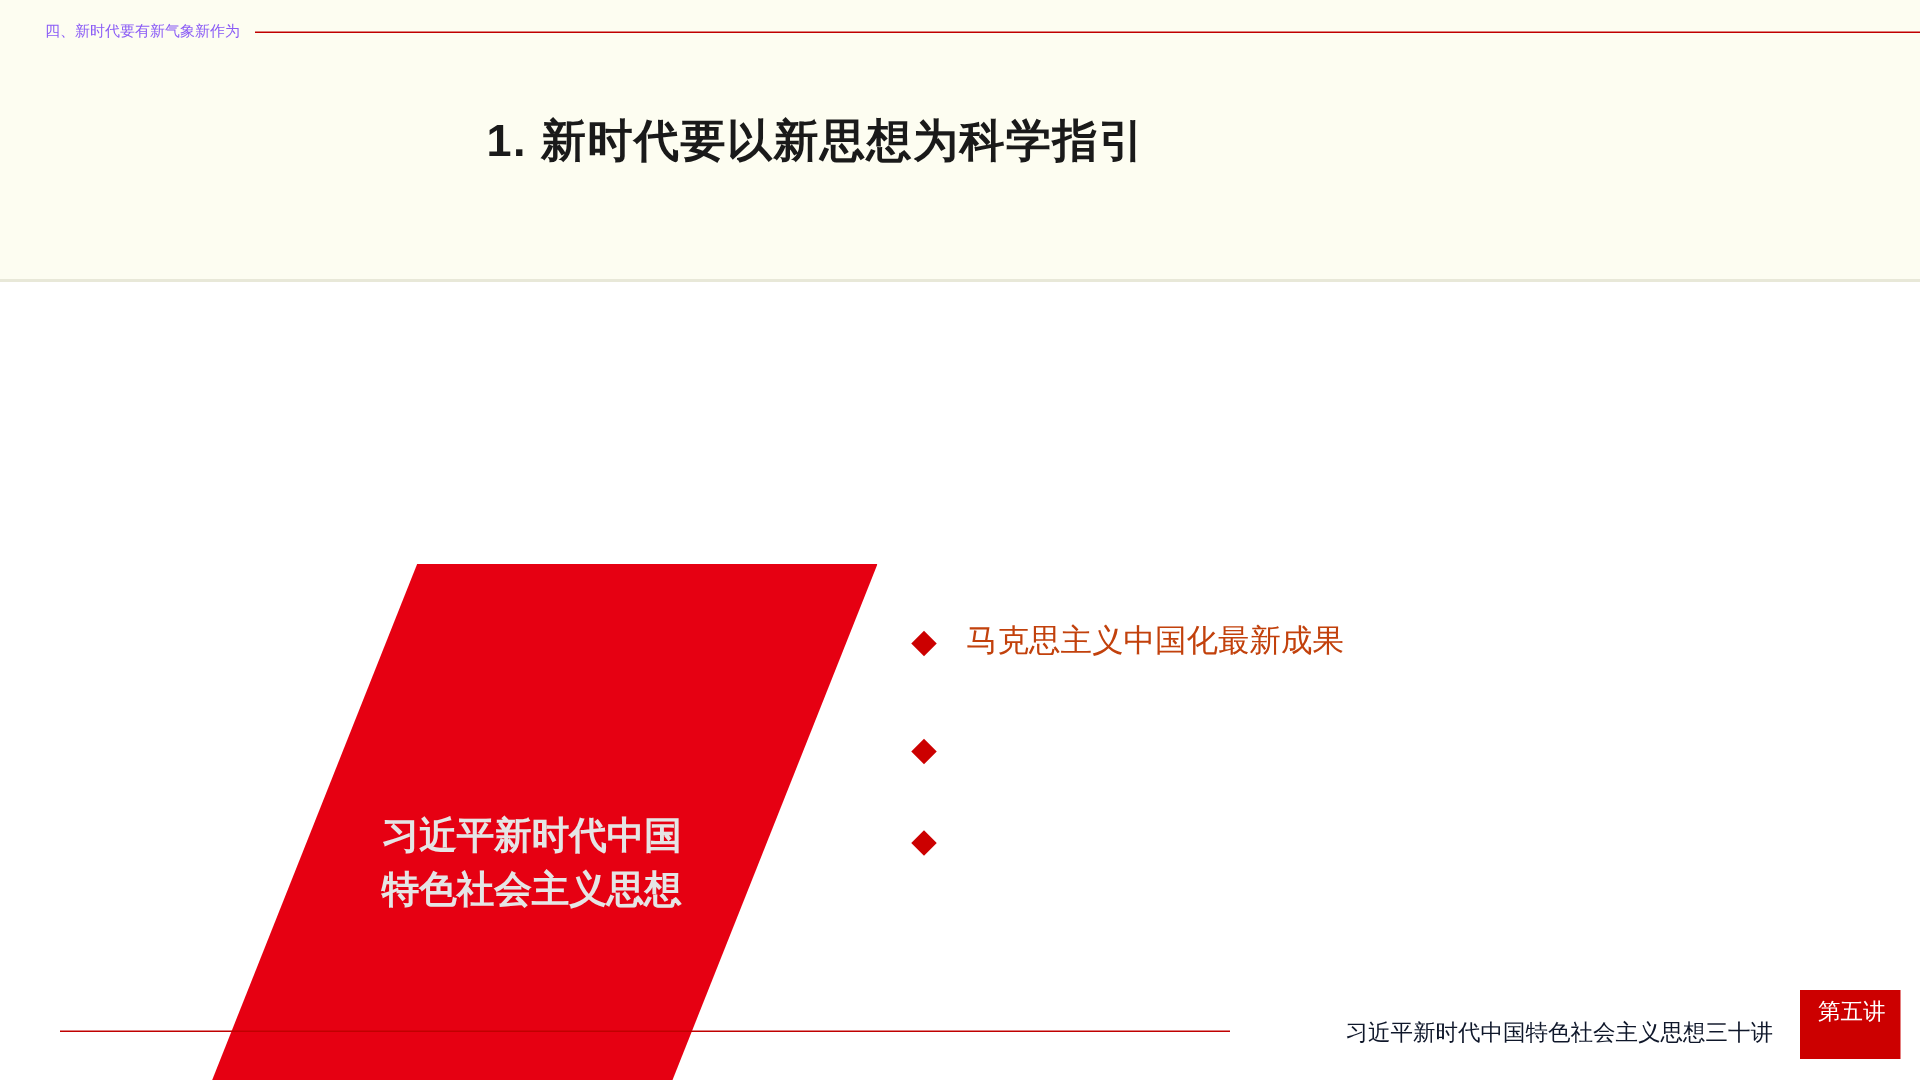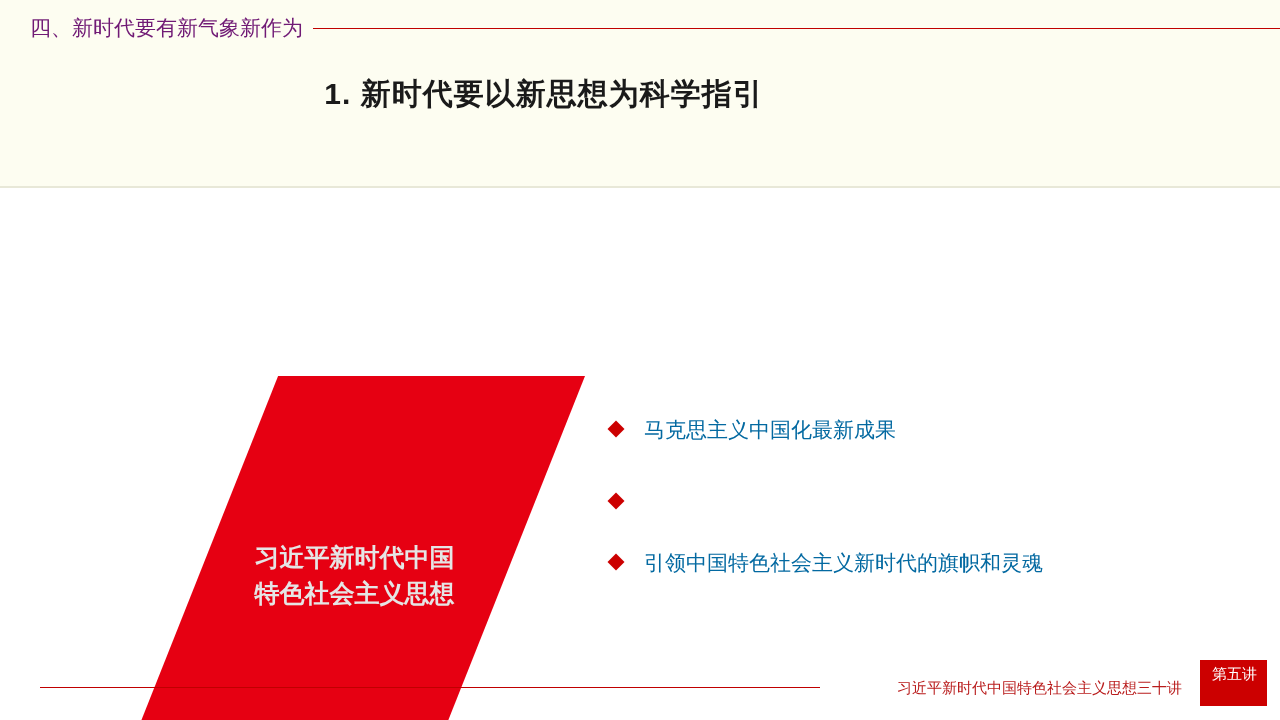--- a/index.html
+++ b/index.html
@@ -32,22 +32,22 @@
   }
   .breadcrumb {
     position: absolute;
     left: 30px;
     top: 14px;
     display: flex;
     align-items: center;
     width: 1250px;
   }
   .breadcrumb-text {
-    font-size: 21px;
-    color: #701a75;
+    font-size: 10px;
+    color: #8b5cf6;
     white-space: nowrap;
     font-family: "Liberation Sans", sans-serif;
   }
   .breadcrumb-rule {
     flex: 1;
     height: 1px;
     background: #c00000;
     margin-left: 10px;
     margin-right: 0px;
   }
@@ -112,23 +112,24 @@
     width: 12px;
     height: 12px;
     background: #cc0000;
     transform: rotate(45deg);
     margin-top: 9px;
     margin-right: 22px;
     flex: 0 0 auto;
   }
   .bullet-text {
     font-size: 21px;
-    color: #0369a1;
+    color: #c2410c;
     line-height: 1.5;
     white-space: pre-line;
+    font-family: Liberation Mono, monospace;
   }
 
   
   .footer {
     position: absolute;
     left: 0;
     bottom: 0;
     width: 1280px;
     height: 120px;
   }
@@ -138,21 +139,21 @@
     bottom: 32px;
     width: 780px;
     height: 1px;
     background: #c00000;
   }
   .footer-text {
     position: absolute;
     right: 98px;
     bottom: 22px;
     font-size: 15px;
-    color: #b91c1c;
+    color: #0f172a;
     font-family: "Liberation Serif", serif;
     white-space: nowrap;
   }
   .footer-badge {
     position: absolute;
     right: 13px;
     bottom: 14px;
     background: #cc0000;
     color: #ffffff;
     font-size: 15px;
@@ -184,21 +185,20 @@
     <div class="bullet-list">
       <div class="bullet-item">
         <span class="bullet-diamond"></span>
         <span class="bullet-text">马克思主义中国化最新成果</span>
       </div>
       <div class="bullet-item">
         <span class="bullet-diamond"></span>
       </div>
       <div class="bullet-item">
         <span class="bullet-diamond"></span>
-        <span class="bullet-text">引领中国特色社会主义新时代的旗帜和灵魂</span>
       </div>
     </div>
 
   </div>
 
   <div class="footer">
     <div class="footer-line"></div>
     <div class="footer-text">习近平新时代中国特色社会主义思想三十讲</div>
     <div class="footer-badge">第五讲</div>
   </div>

